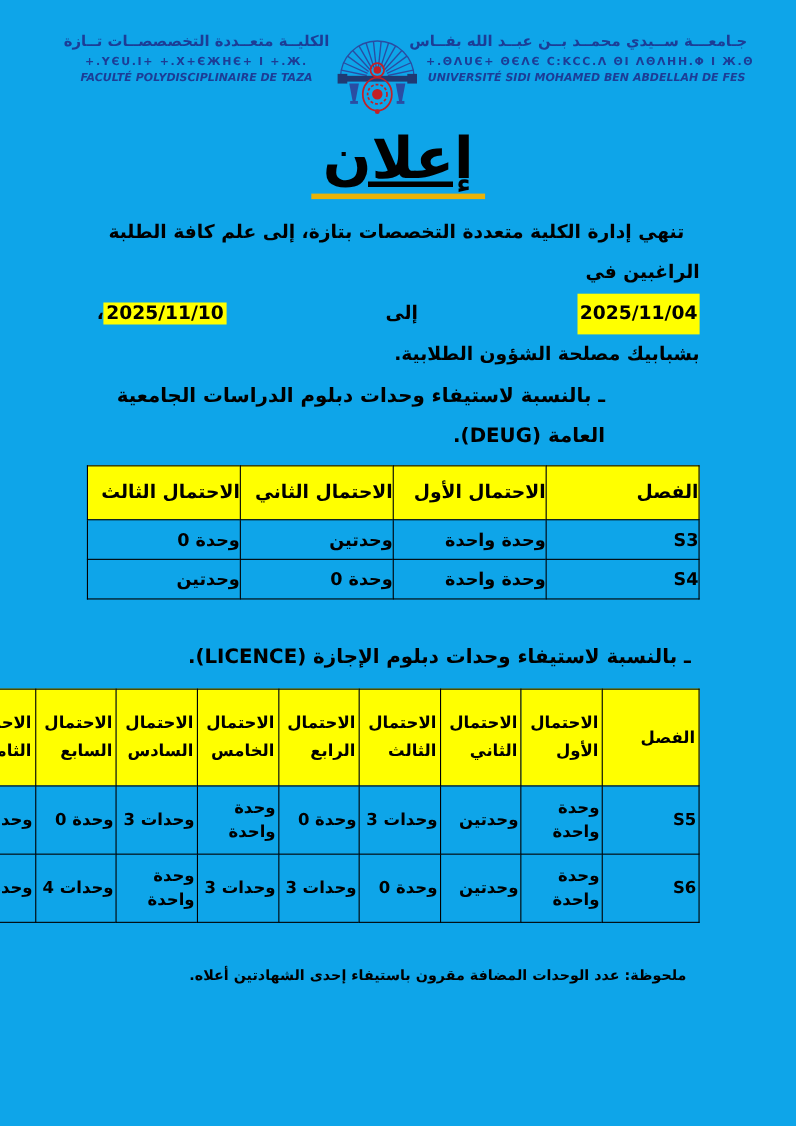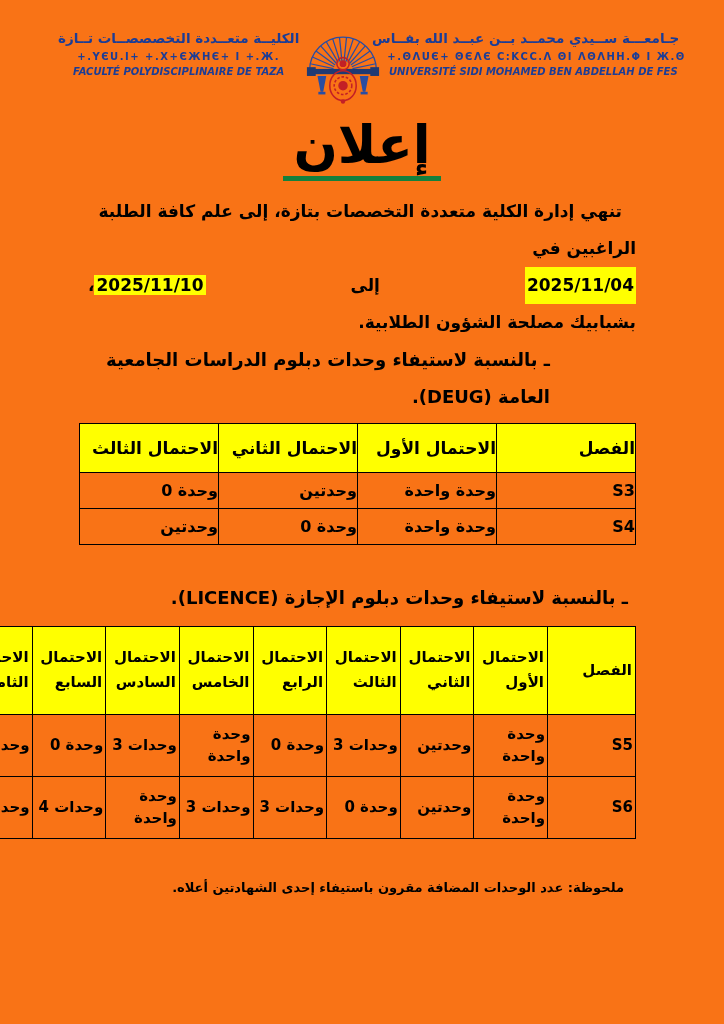--- a/index.html
+++ b/index.html
@@ -1,39 +1,39 @@
 <!DOCTYPE html>
 <html lang="ar"><head>
 <meta charset="utf-8">
 <style>
   * { margin:0; padding:0; box-sizing:border-box; }
   html,body { background:#9a9a9a; }
   .page {
-    width:724px; height:1024px; margin:0 auto; background:#f97316;
+    width:724px; height:1024px; margin:0 auto; background:#0ea5e9;
     font-family:"DejaVu Sans", sans-serif; color:#000; overflow:hidden; position:relative;
   }
 
   
   .header {
     display:flex; justify-content:space-between; align-items:flex-start;
     padding:28px 58px 0 58px; color:#1c3d96;
   }
   .hblock { text-align:center; line-height:1.55; }
   .hblock.left  { width:262px; }
   .hblock.right { width:292px; }
   .hblock .ar  { font-size:13.5px; font-weight:bold; direction:rtl; white-space:nowrap; }
   .hblock .tif { font-size:10px; font-weight:bold; letter-spacing:1.5px; white-space:nowrap; }
   .hblock .fr  { font-size:10px;  font-weight:bold; white-space:nowrap;font-style:italic; }
   .logo-box { width:88px; height:84px; flex:0 0 auto; margin-top:2px; }
 
   
   .title-wrap { text-align:center; margin-top:2px; }
   .title {
     display:inline-block; font-size:52px; font-weight:bold; line-height:1.15;
-    border-bottom:5px solid #15803d; padding:0 10px 0 10px; direction:rtl;
+    border-bottom:5px solid #eab308; padding:0 10px 0 10px; direction:rtl;text-decoration:underline;
   }
 
   
   .content { direction:rtl; padding:0 88px; font-weight:bold; font-size:17px; }
   .p-line { line-height:37px; text-align:right; }
   .p-first { margin-top:12px; text-indent:14px; }
   .p-just { display:flex; justify-content:space-between; align-items:baseline; }
   .hl { background:#ffff00; padding:0 2px; }
   .date-end-wrap { white-space:nowrap;text-align:right; }
   .bullet { line-height:37px; text-align:right; font-size:18px; }

